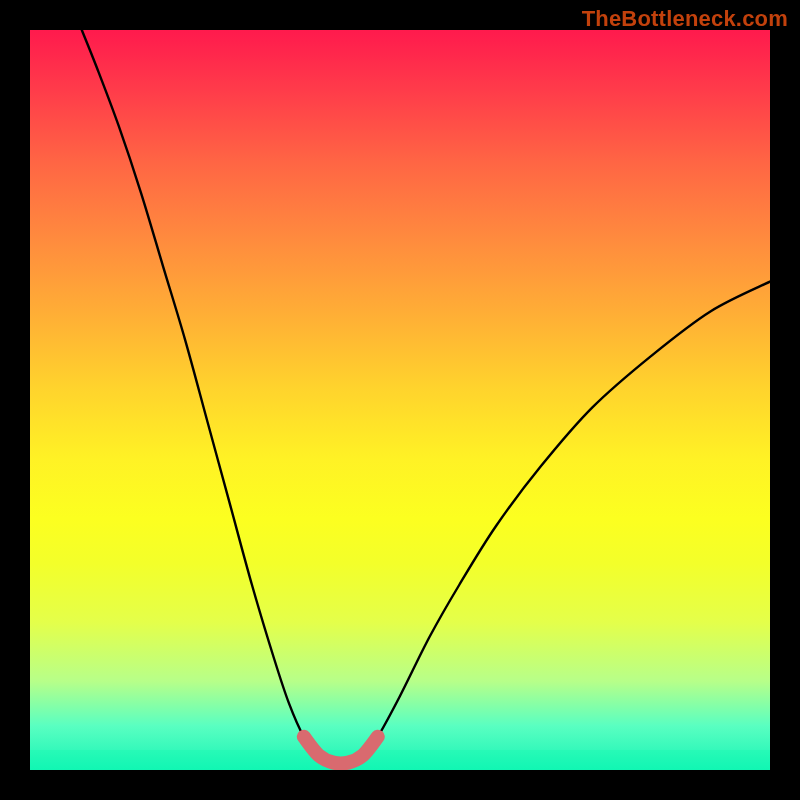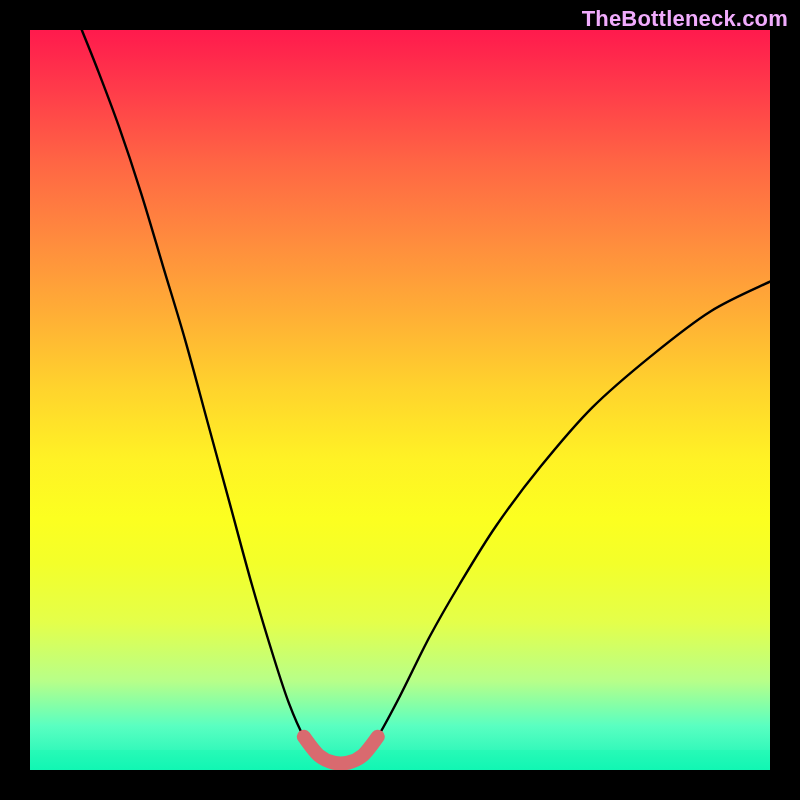--- a/index.html
+++ b/index.html
@@ -37,21 +37,21 @@
     left: 0; top: 0;
     width: 740px; height: 740px;
   }
   .watermark {
     position: absolute;
     top: 6px;
     right: 12px;
     font-family: Arial, Helvetica, sans-serif;
     font-size: 22px;
     font-weight: 600;
-    color: #f0abfc;
+    color: #c2410c;
     letter-spacing: 0.2px;
   }
 </style>
 </head>
 <body>
 <div class="frame">
 
   <div class="watermark">TheBottleneck.com</div>
 
   <div class="plot-area">

